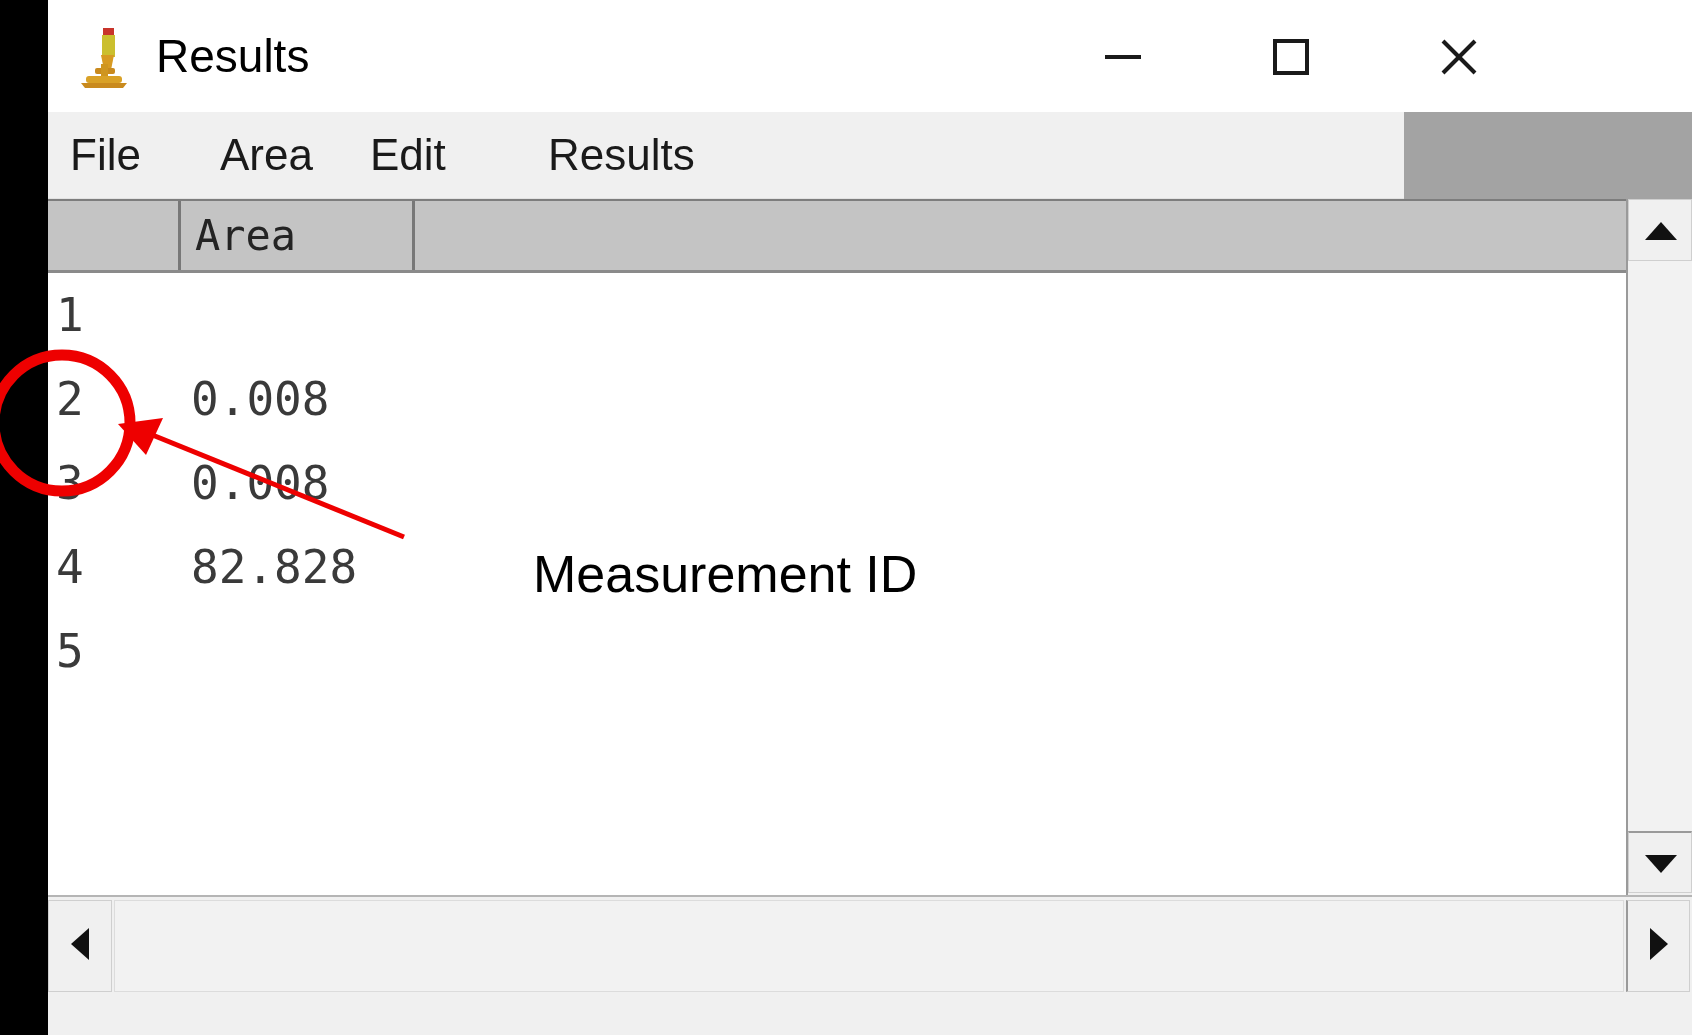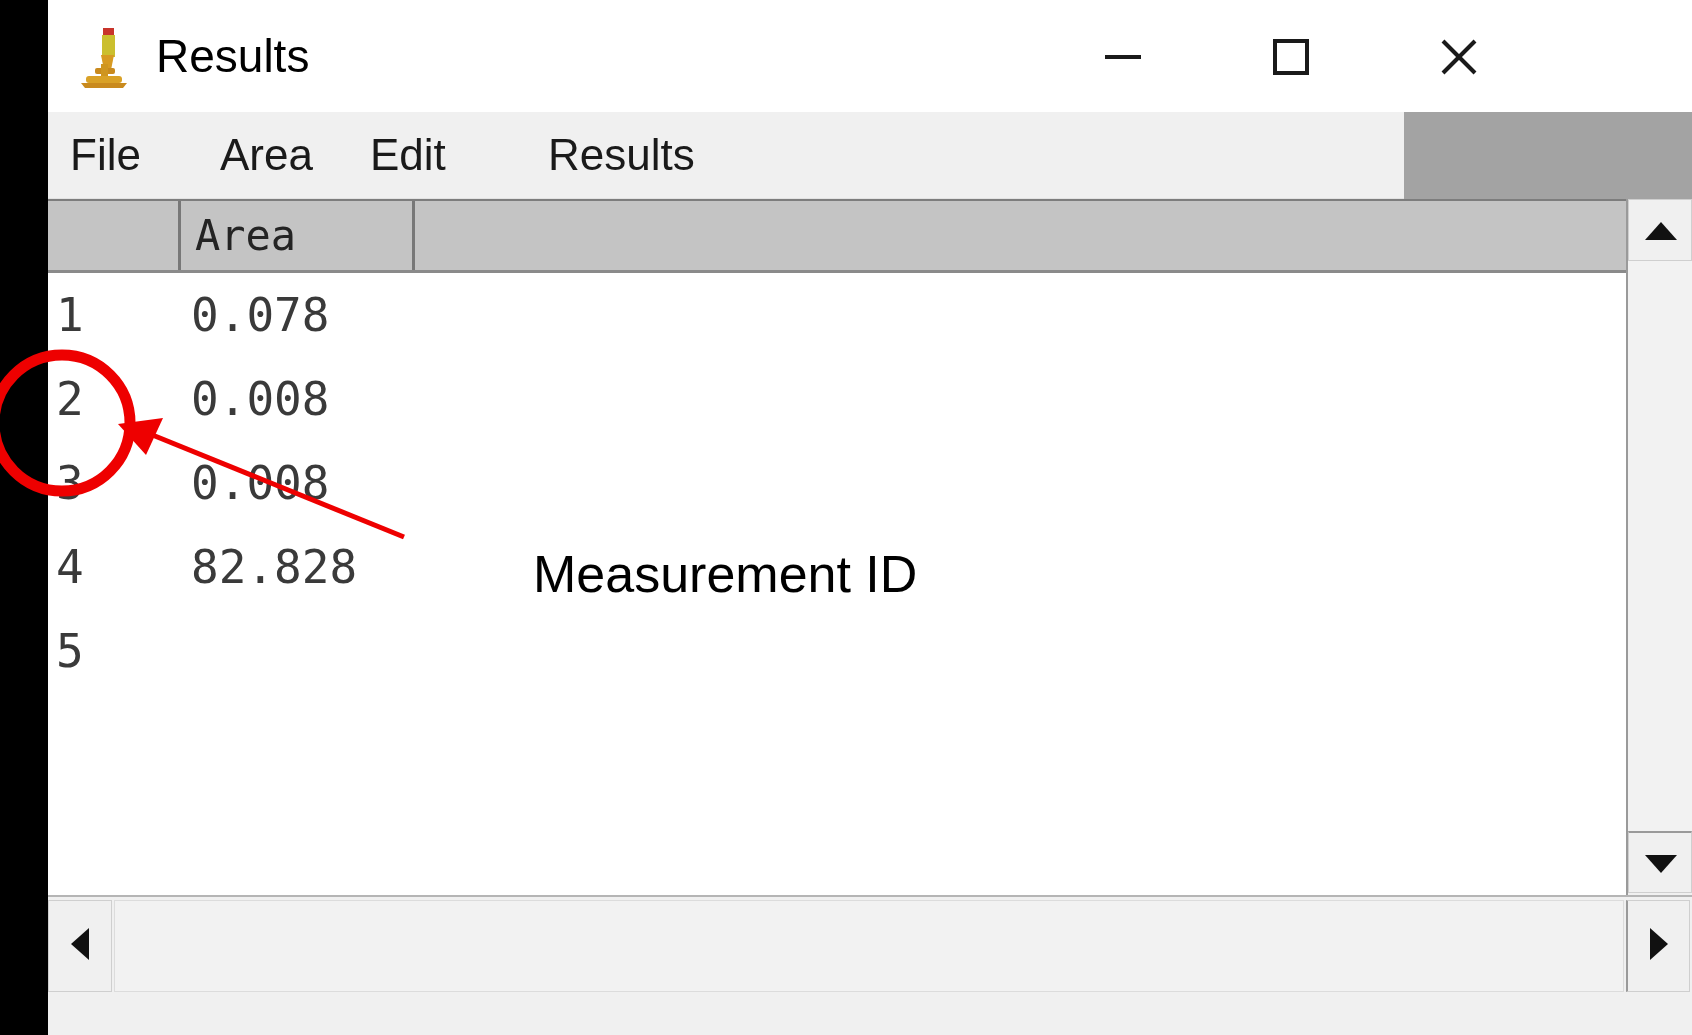--- a/index.html
+++ b/index.html
@@ -268,21 +268,20 @@
     </div>
     <div class="hdr-cell" id="hdr-blank">
       <span class="hdr-label"></span>
     </div>
   </div>
 
   <div id="table-body">
 
     <div class="data-row" style="top:0px">
       <span class="cell-index">1</span>
-      <span class="cell-area">0.078</span>
     </div>
 
     <div class="data-row" style="top:84px">
       <span class="cell-index">2</span>
       <span class="cell-area">0.008</span>
     </div>
 
     <div class="data-row" style="top:168px">
       <span class="cell-index">3</span>
       <span class="cell-area">0.008</span>

